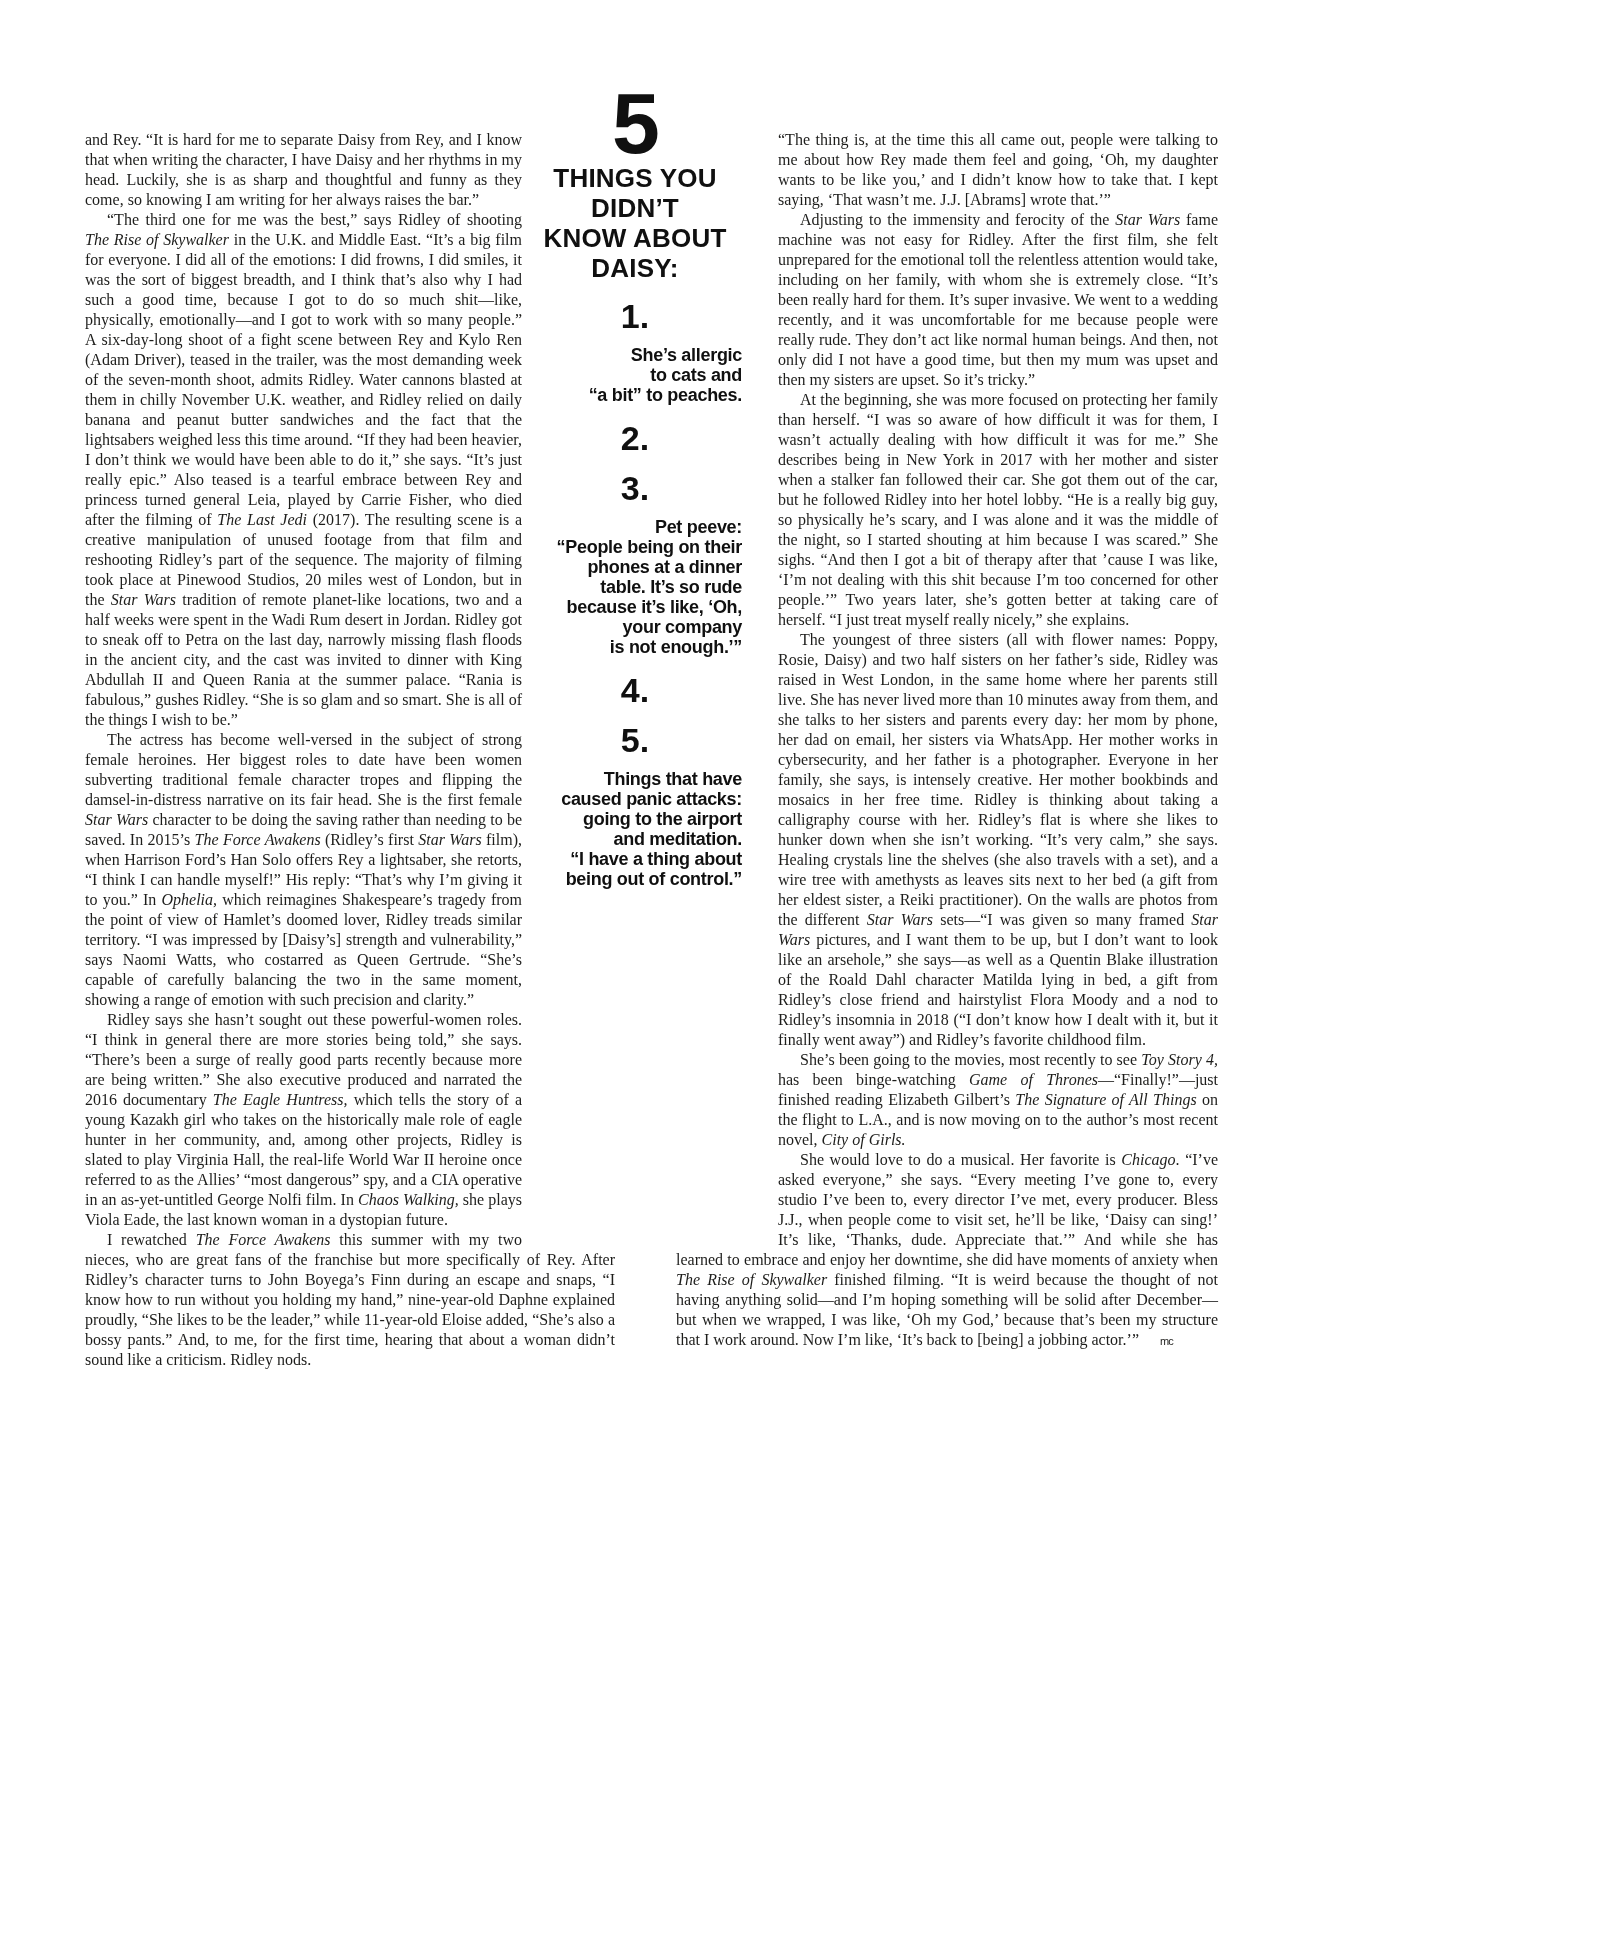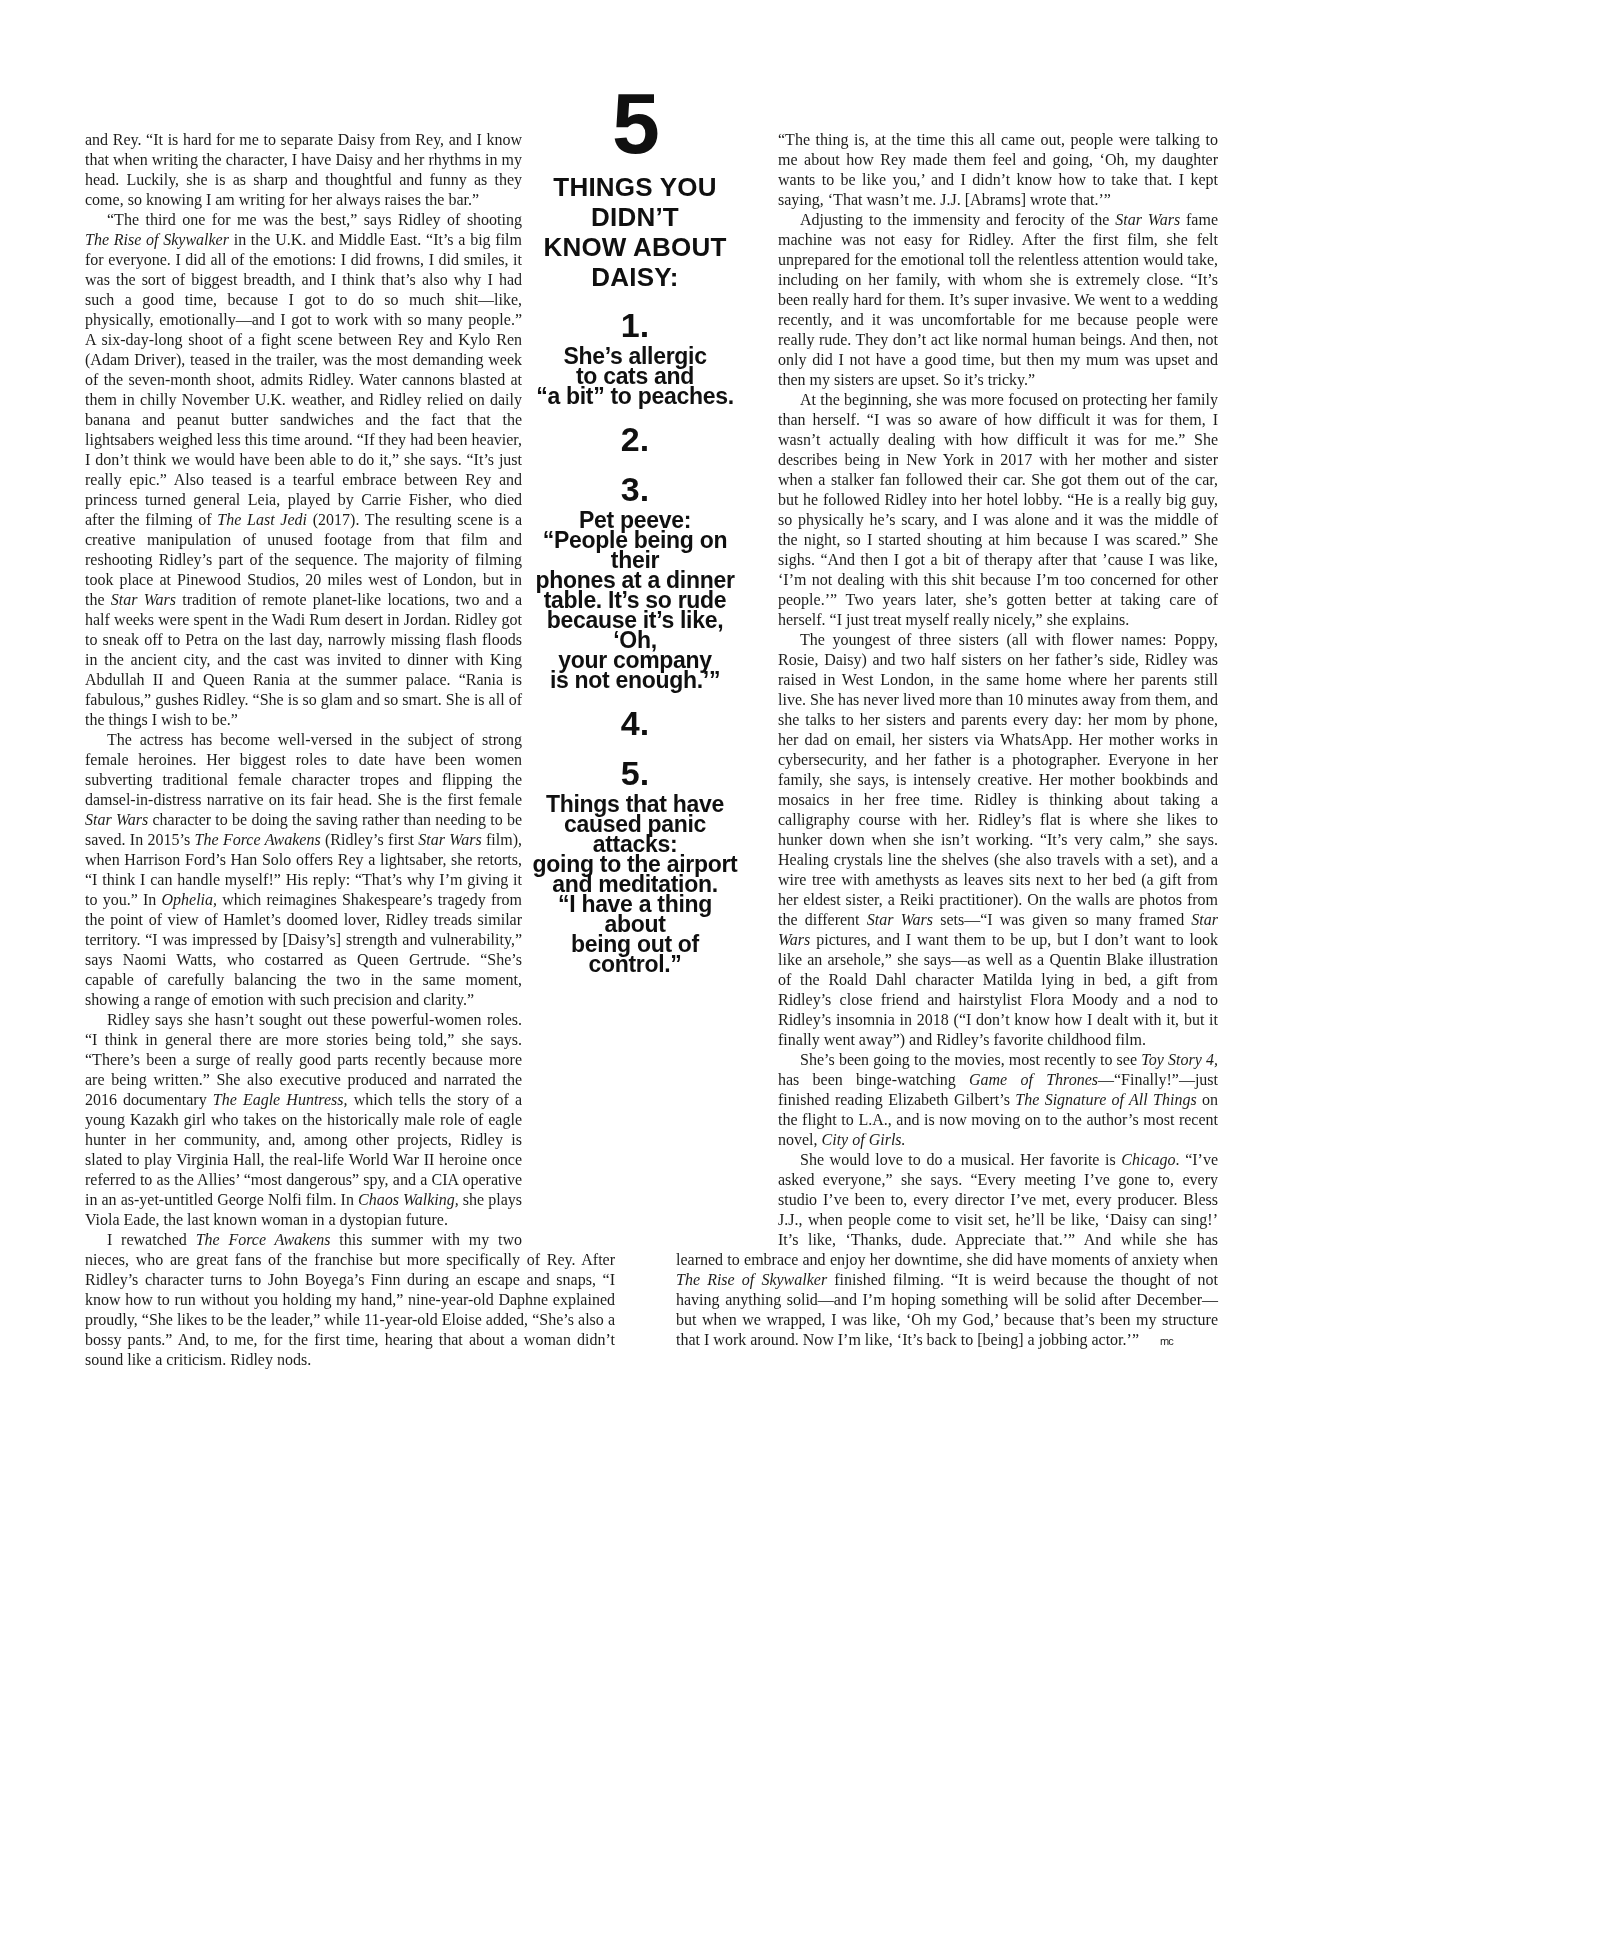--- a/index.html
+++ b/index.html
@@ -39,32 +39,33 @@
     width: 214px;
     text-align: center;
     font-family: "Liberation Sans", sans-serif;
     font-weight: 700;
     color: #101010;
   }
   .big-number { font-size: 86px; line-height: 78px; letter-spacing: -2px; }
   .facts-heading {
     font-size: 26px;
     line-height: 30px;
-    margin: 10px 0 0 0;
+    margin: 1px 0 0 0;
     white-space: pre-line;
     letter-spacing: 0.2px;
   }
   .fact { margin-top: 16px; }
   .fact-number { font-size: 34px; line-height: 34px; }
   .fact-text {
-    margin-top: 4px;
-    font-size: 23px;
+    margin-top: 12px;
+    font-size: 18px;
     line-height: 20px;
     white-space: pre-line;
     letter-spacing: -0.3px;
+    text-align: right;
   }
 
   .end-sigil {
     font-family: "Liberation Sans", sans-serif;
     font-weight: 400;
     font-size: 11px;
     letter-spacing: -1px;
     margin-left: 21px;
     white-space: nowrap;
   }

